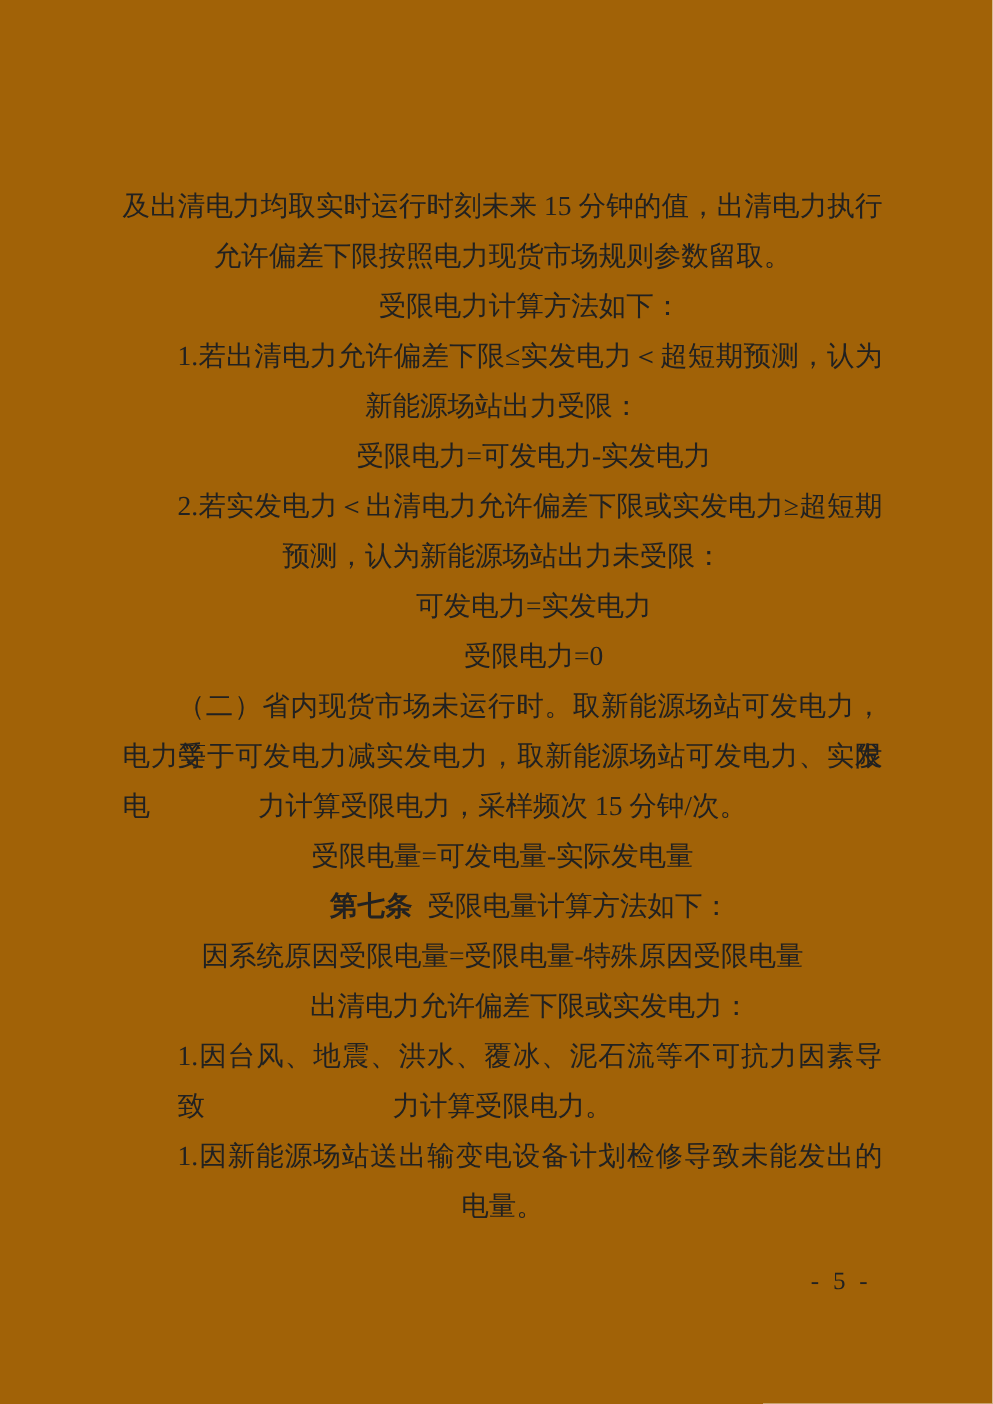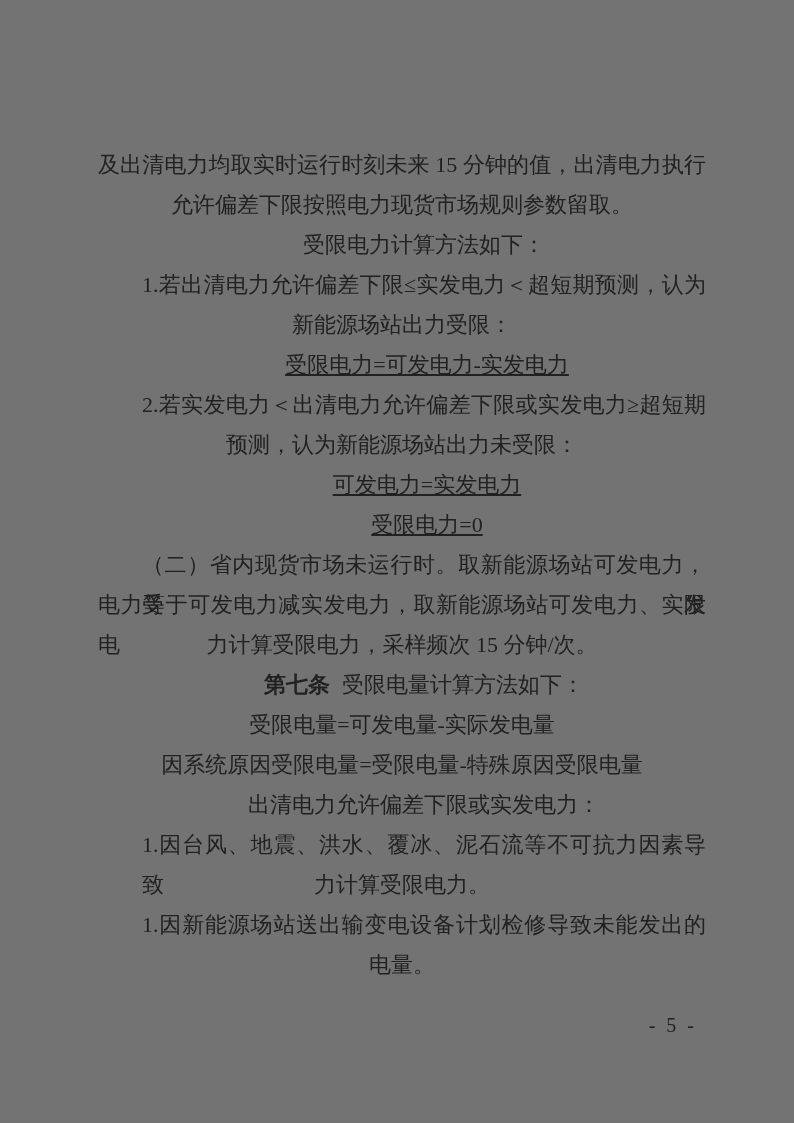--- a/index.html
+++ b/index.html
@@ -1,20 +1,20 @@
 <!DOCTYPE html>
 <html><head>
 <meta charset="utf-8">
 <style>
   html, body { margin: 0; padding: 0; background: #ffffff; }
   .page {
     position: relative;
     width: 794px;
     height: 1123px;
-    background: #737373;
+    background: #a16207;
     font-family: "Liberation Serif", serif;
     color: #212121;
     overflow: hidden;
   }
   .doc-body {
     position: absolute;
     left: 98px;
     top: 145px;
     width: 608px;
   }
@@ -28,21 +28,21 @@
   .fill {
     text-align: justify;
     text-align-last: justify;
     text-justify: inter-character;
   }
   
   .ind { padding-left: 44px; }
   
   .ctr { text-align: center; }
   
-  .sh { position: relative; left: 25px; text-decoration: underline; }
+  .sh { position: relative; left: 25px; }
   .bold-lead { font-weight: bold; }
   .lead-gap { margin-left: 12px; }
   .pagenum {
     position: absolute;
     right: 97px;
     top: 1010px;
     font-size: 20px;
     line-height: 30px;
     letter-spacing: 3px;
     color: #212121;
@@ -59,22 +59,22 @@
     <div class="ln ind fill">1.若出清电力允许偏差下限≤实发电力＜超短期预测，认为</div>
     <div class="ln">新能源场站出力受限：</div>
     <div class="ln ctr sh">受限电力=可发电力-实发电力</div>
     <div class="ln ind fill">2.若实发电力＜出清电力允许偏差下限或实发电力≥超短期</div>
     <div class="ln">预测，认为新能源场站出力未受限：</div>
     <div class="ln ctr sh">可发电力=实发电力</div>
     <div class="ln ctr sh">受限电力=0</div>
     <div class="ln ind fill">（二）省内现货市场未运行时。取新能源场站可发电力，受限</div>
     <div class="ln fill">电力等于可发电力减实发电力，取新能源场站可发电力、实发电</div>
     <div class="ln">力计算受限电力，采样频次 15 分钟/次。</div>
+    <div class="ln ctr">受限电量=可发电量-实际发电量</div>
     <div class="ln ind"><span class="bold-lead">第七条</span><span class="lead-gap">受限电量计算方法如下：</span></div>
-    <div class="ln ctr">受限电量=可发电量-实际发电量</div>
     <div class="ln ctr">因系统原因受限电量=受限电量-特殊原因受限电量</div>
     <div class="ln ind">出清电力允许偏差下限或实发电力：</div>
     <div class="ln ind fill">1.因台风、地震、洪水、覆冰、泥石流等不可抗力因素导致</div>
     <div class="ln">力计算受限电力。</div>
     <div class="ln ind fill">1.因新能源场站送出输变电设备计划检修导致未能发出的</div>
     <div class="ln">电量。</div>
   </div>
   <div class="pagenum">- 5 -</div>
 </div>
 

